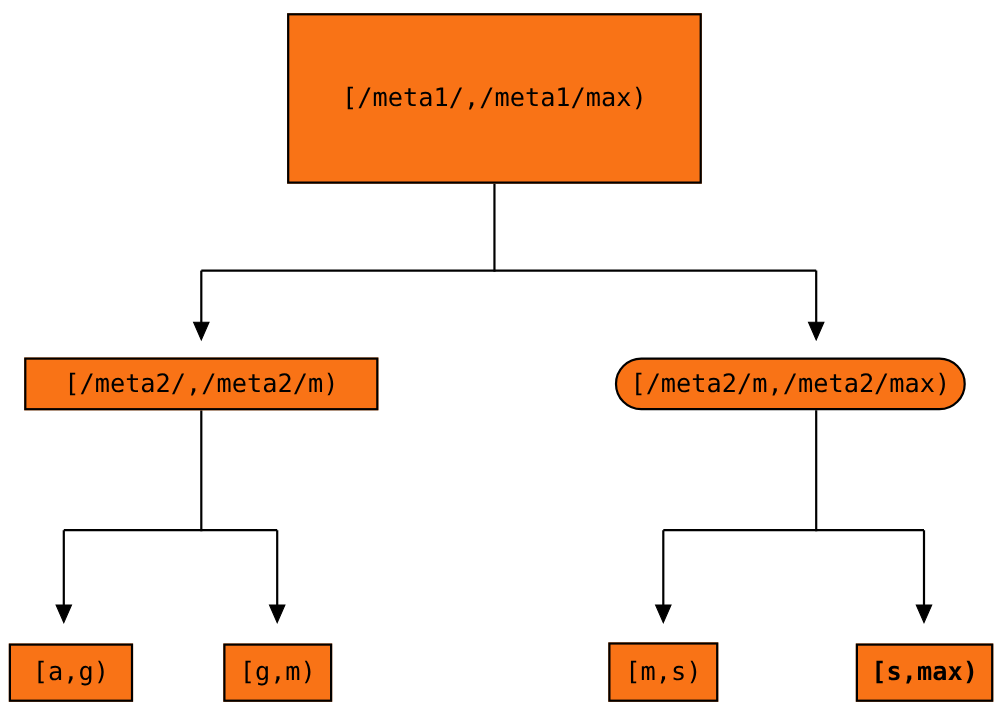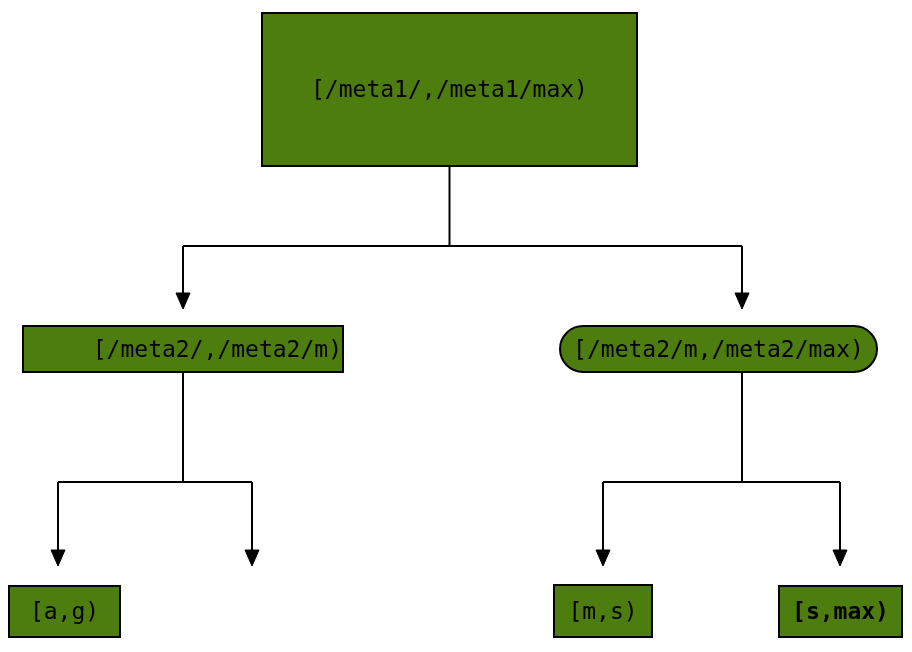--- a/index.html
+++ b/index.html
@@ -30,30 +30,30 @@
   }
   .edges-layer polygon {
     fill: #000000;
     stroke: #000000;
     stroke-width: 1;
   }
   .node {
     position: absolute;
     box-sizing: border-box;
     border: 2px solid #000000;
-    background: #4d7c0f;
+    background: #f97316;
     display: flex;
     align-items: center;
     justify-content: center;
     font-size: 23px;
     line-height: 1;
     white-space: nowrap;
   }
   .node-root  { left: 261px; top: 12px;  width: 377px; height: 155px; }
-  .node-left  { left: 22px;  top: 325px; width: 322px; height: 48px; justify-content: flex-end; }
+  .node-left  { left: 22px;  top: 325px; width: 322px; height: 48px; }
   .node-right { left: 559px; top: 325px; width: 319px; height: 48px; border-radius: 24px; }
   .node-ll    { left: 8px;   top: 585px; width: 113px;  height: 53px; }
   .node-lr    { left: 203px; top: 585px; width: 99px;  height: 53px; }
   .node-rl    { left: 553px; top: 584px; width: 100px; height: 54px; }
   .node-rr    { left: 778px; top: 585px; width: 125px; height: 53px; font-weight: bold; }
 </style>
 </head>
 <body>
 
 <div class="canvas">
@@ -97,20 +97,23 @@
   </div>
 
   <div class="node node-right">
     <span>[/meta2/m,/meta2/max)</span>
   </div>
 
   <div class="node node-ll">
     <span>[a,g)</span>
   </div>
 
+  <div class="node node-lr">
+    <span>[g,m)</span>
+  </div>
 
   <div class="node node-rl">
     <span>[m,s)</span>
   </div>
 
   <div class="node node-rr">
     <span>[s,max)</span>
   </div>
 
 </div>

